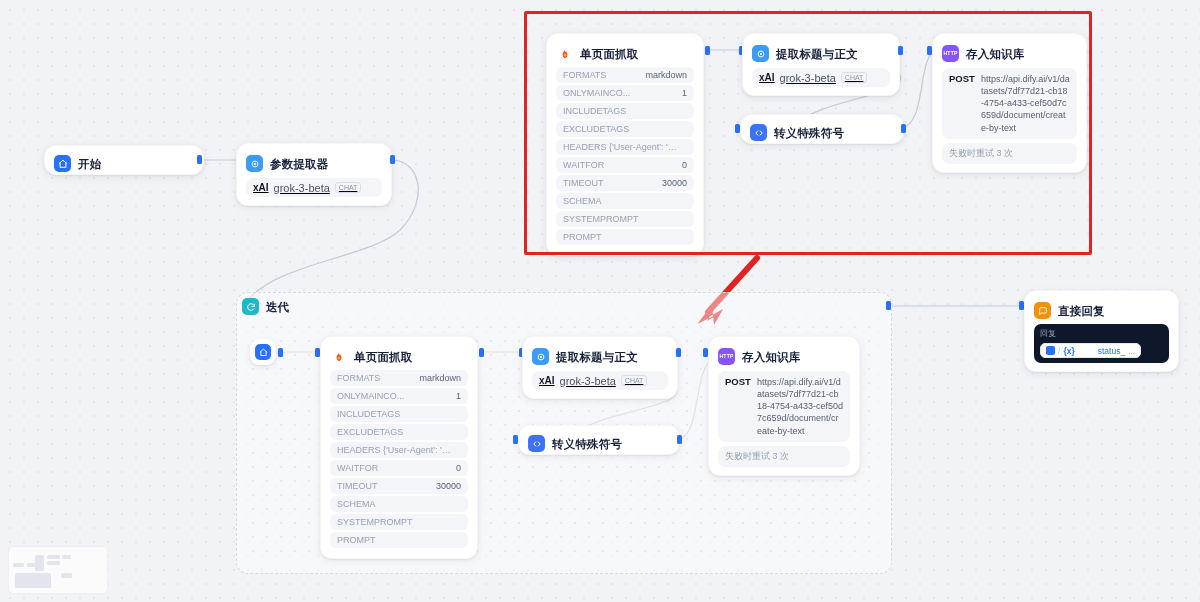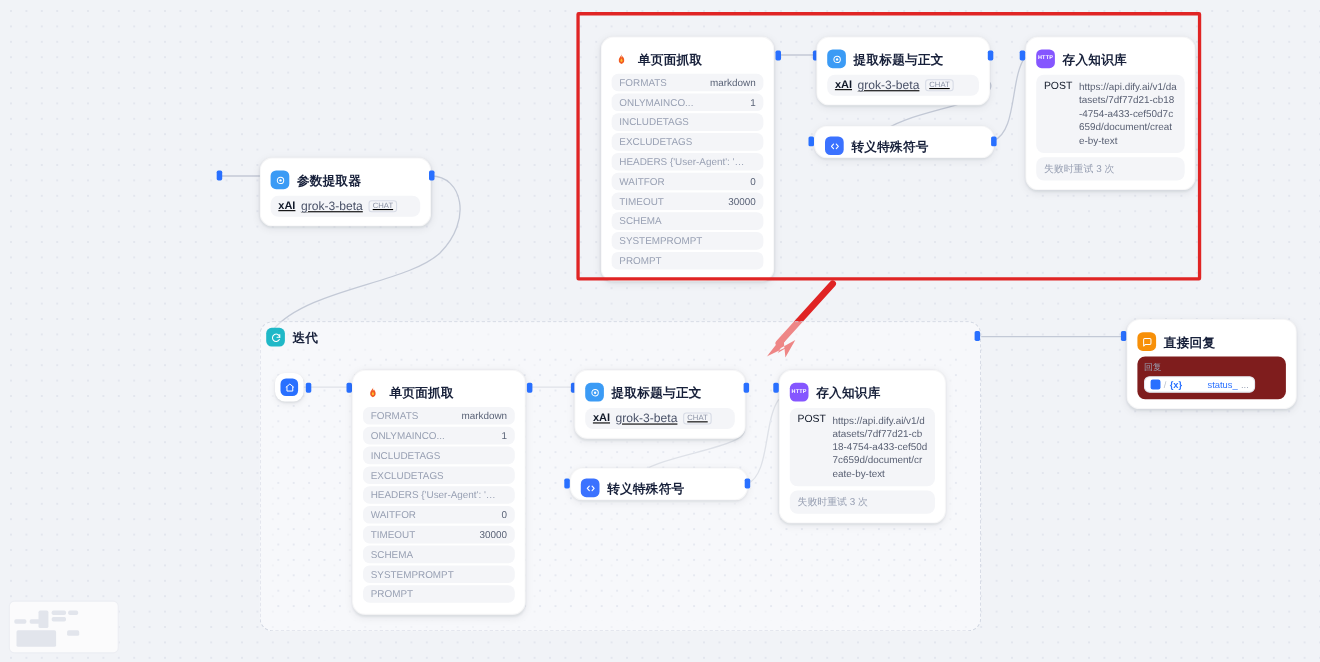--- a/index.html
+++ b/index.html
@@ -76,30 +76,30 @@
     font-size: 9px; color: #98a0b3;
   }
   .prow .pk { white-space: nowrap; overflow: hidden; text-overflow: ellipsis; }
   .prow .pv { color: #5d6party; color: #5a6377; margin-left: 8px; white-space: nowrap; }
 
   
   .http-block {
     margin-top: 6px; background: #f4f5f8; border-radius: 7px;
     padding: 5px 7px; display: flex; gap: 6px;
   }
-  .http-method { font-size: 9.5px; font-weight: 400; color: #101828; flex: 0 0 auto; }
+  .http-method { font-size: 9.5px; font-weight: 700; color: #101828; flex: 0 0 auto; }
   .http-url { font-size: 9px; color: #596073; line-height: 1.35; word-break: break-all; }
   .retry {
     margin-top: 4px; background: #f4f5f8; border-radius: 7px;
     padding: 4px 7px; font-size: 9px; color: #98a0b3;
   }
 
   
   .ans-block {
-    margin-top: 5px; background: #7f1d1d; border-radius: 7px;
+    margin-top: 5px; background: #0f172a; border-radius: 7px;
     padding: 4px 6px;
   }
   .ans-label { font-size: 8px; color: #98a0b3; margin-bottom: 2px; }
   .var-chip {
     display: inline-flex; align-items: center; gap: 3px;
     background: #ffffff; border: 1px solid #e4e7ee; border-radius: 5px;
     padding: 1px 5px; height: 15px;
   }
   .var-chip .vh {
     width: 9px; height: 9px; border-radius: 2px; background: #2970ff;
@@ -180,20 +180,31 @@
 
     <path d="M892,306 L1022,306" stroke="#c3c9d6" stroke-width="1.2" fill="none"></path>
 
     <g>
       <line x1="757" y1="258" x2="708" y2="312" stroke="#e02424" stroke-width="6" stroke-linecap="round"></line>
       <polygon points="697,324 716,306 707,321 722,312" fill="#e02424"></polygon>
       <polygon points="698,323 723,309 714,325 712,305" fill="#e02424"></polygon>
     </g>
   </svg>
 
+  <div class="node" style="left:44px; top:145px; width:160px; height:30px; padding:6px 9px;">
+    <div class="node-head">
+      <span class="nicon ic-blue">
+        <svg width="10" height="10" viewBox="0 0 24 24" fill="none" stroke="#fff" stroke-width="2.4" stroke-linecap="round" stroke-linejoin="round">
+            <path d="M3 10.5 12 3l9 7.5"></path>
+            <path d="M5 10v10h14V10"></path>
+          </svg>
+      </span>
+      <span class="node-title">开始</span>
+    </div>
+  </div>
   <span class="handle" style="left:197px; top:155px;"></span>
   <span class="handle" style="left:237px; top:155px;"></span>
 
   <div class="node" style="left:236px; top:143px; width:156px;">
     <div class="node-head">
       <span class="nicon ic-lblue">
         <svg width="10" height="10" viewBox="0 0 24 24" fill="none" stroke="#fff" stroke-width="2.2">
             <circle cx="12" cy="12" r="7"></circle>
             <circle cx="12" cy="12" r="2.6" fill="#fff" stroke="none"></circle>
           </svg>

